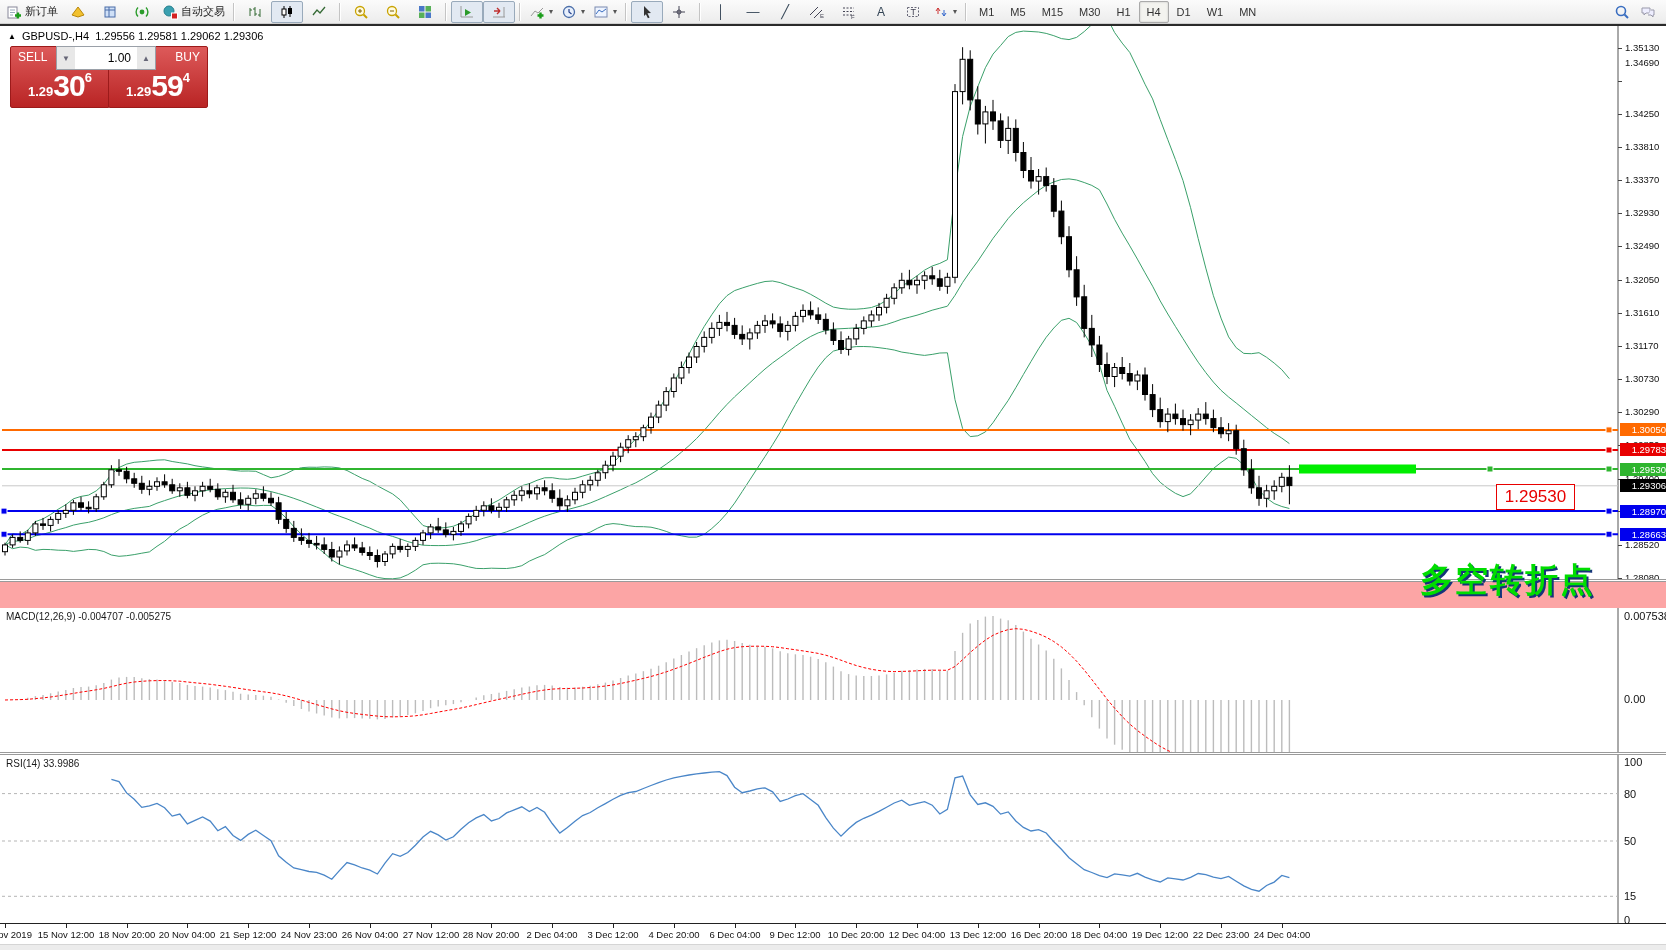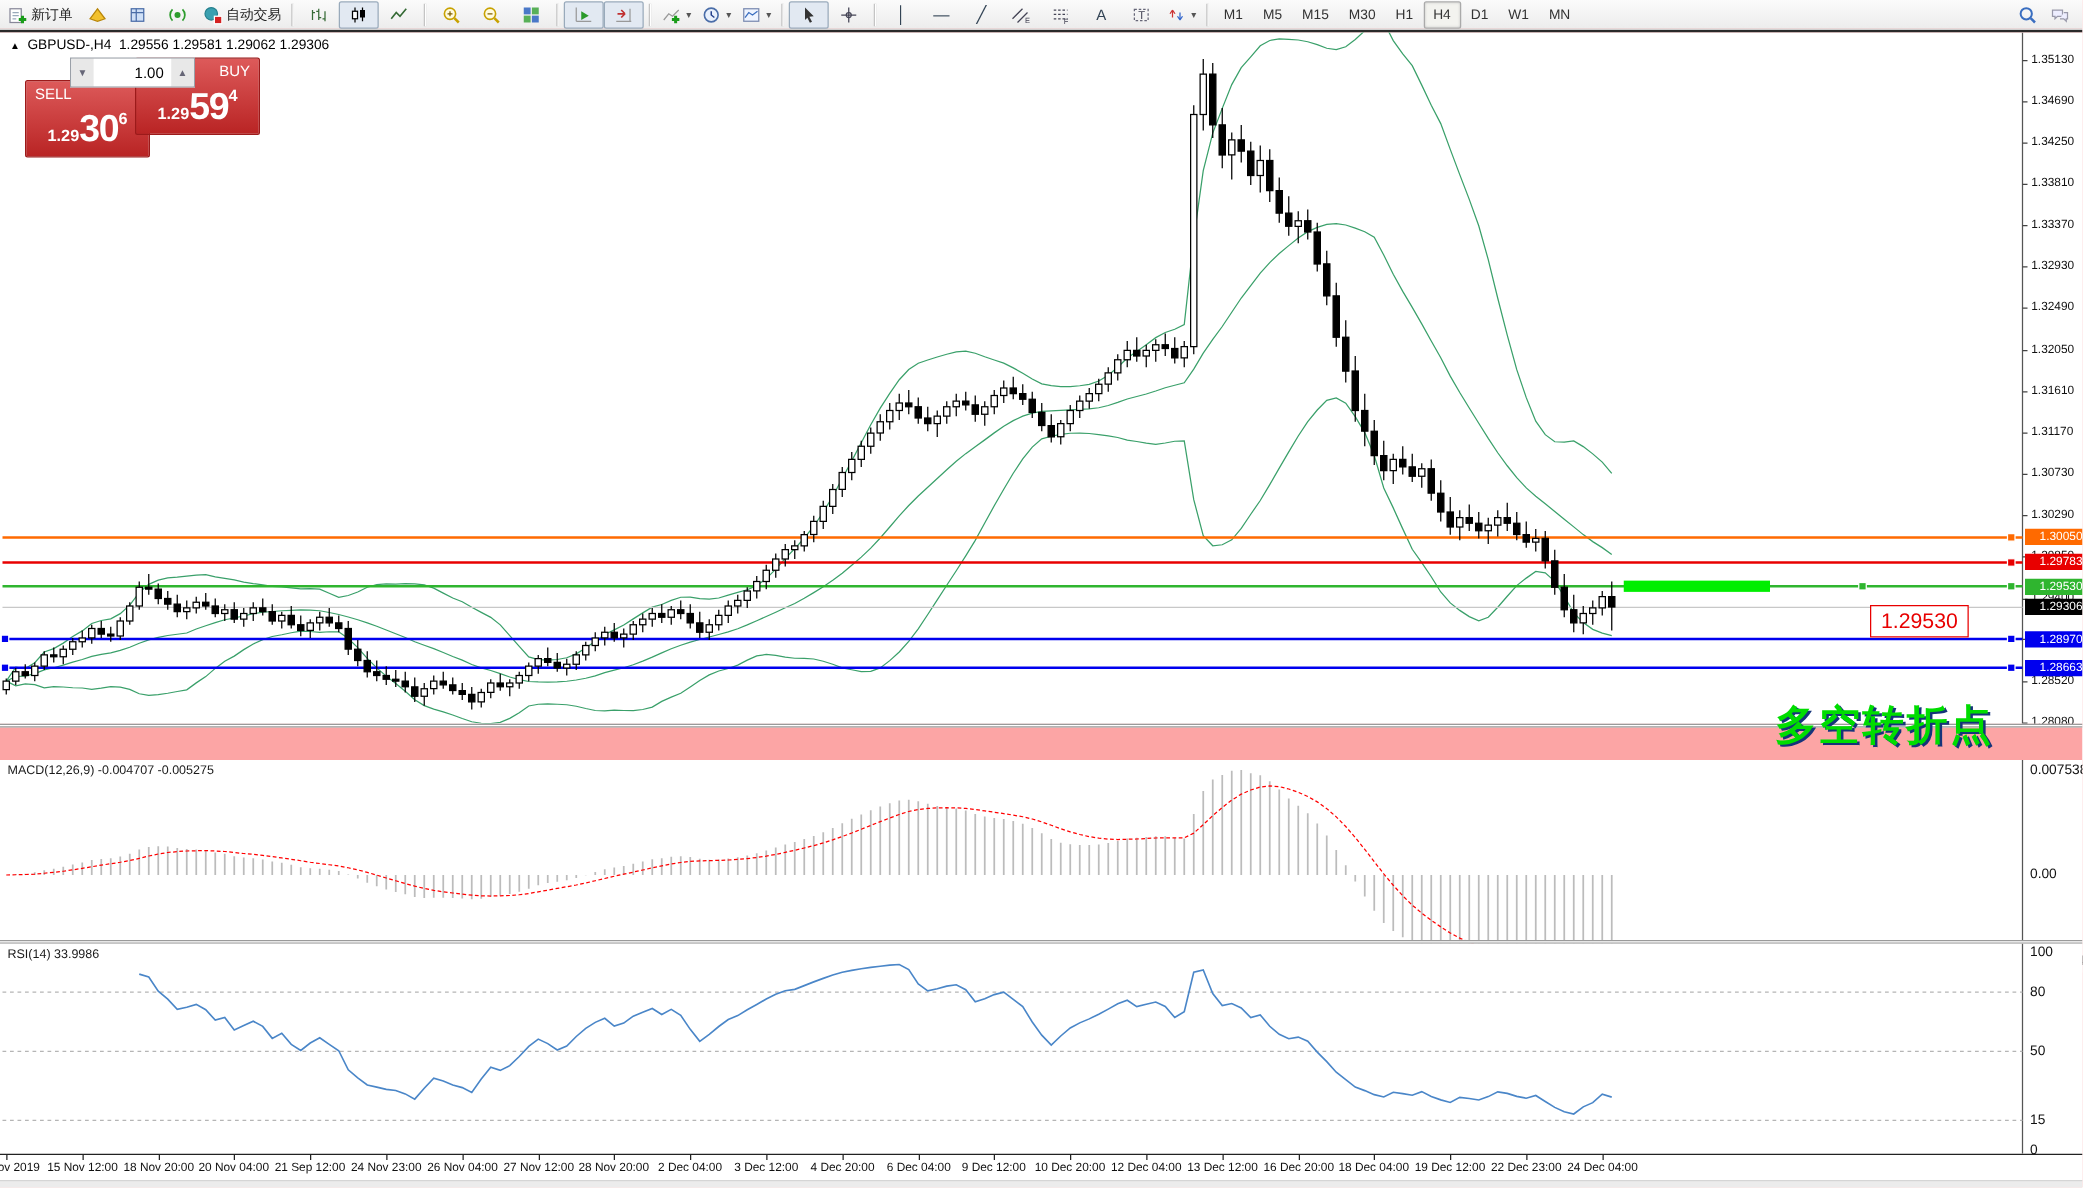--- a/index.html
+++ b/index.html
@@ -35,21 +35,21 @@
   .badge{position:absolute;left:1620px;width:46px;height:13px;color:#fff;font-size:9.5px;
     text-align:right;line-height:13px;}
   .ind-label{position:absolute;left:6px;top:3px;font-size:10px;color:#1a1a1a;}
   .itick{position:absolute;left:1624px;font-size:11px;color:#111;}
   
   .quote-line{position:absolute;left:8px;top:4px;font-size:11px;color:#000;display:flex;gap:6px;align-items:center;}
   .trade-panel{position:absolute;left:4px;top:20px;width:204px;height:62px;}
   .side-box{position:absolute;top:0;width:100px;height:62px;border-radius:2px;
     background:linear-gradient(#dd5a5a,#b92424);border:1px solid #9c1a1a;box-sizing:border-box;color:#fff;}
   .side-box .side-label{position:absolute;top:3px;font-size:12px;color:#fff;}
-  #sell-box{left:16px;margin-top:18px;} #buy-box{right:0;}
+  #sell-box{left:6px;} #buy-box{right:0;}
   #sell-box .side-label{left:7px;} #buy-box .side-label{right:7px;}
   .price-row{position:absolute;bottom:4px;width:100%;text-align:center;white-space:nowrap;}
   .p-small{font-size:13px;font-weight:bold;}
   .p-big{font-size:30px;font-weight:bold;letter-spacing:-1px;}
   .p-sup{font-size:13px;font-weight:bold;vertical-align:14px;}
   .vol-wrap{position:absolute;left:52px;top:0;width:100px;height:24px;display:flex;z-index:3;
     border:1px solid #9aa0a8;background:#fff;box-sizing:border-box;}
   .vol-btn{width:18px;display:flex;align-items:center;justify-content:center;background:#e8e8e8;
     color:#667;font-size:8px;border:0;}
   .vol-input{flex:1;border:0;outline:none;text-align:right;font-size:12px;padding-right:6px;width:50px;
@@ -615,21 +615,21 @@
         <line x1="1281.8" y1="446.8" x2="1281.8" y2="466.3" stroke="#000"></line>
         <rect x="1279.3" y="451.3" width="5" height="9.0" fill="#fff" stroke="#000"></rect>
         <line x1="1289.3999999999999" y1="439.2" x2="1289.3999999999999" y2="478.3" stroke="#000"></line>
         <rect x="1286.9" y="451.3" width="5" height="8.3" fill="#000" stroke="#000"></rect>
         <rect x="1299" y="438.5" width="117" height="9" fill="#00ee00"></rect>
       </svg>
     <div id="main-overlays">
         <div class="pdash" style="top:22px"></div>
         <div class="ptick" style="top:16px">1.35130</div>
         <div class="pdash" style="top:55px"></div>
-        <div class="ptick" style="top:49px">1.34690</div>
+        <div class="ptick" style="top:31px">1.34690</div>
         <div class="pdash" style="top:88px"></div>
         <div class="ptick" style="top:82px">1.34250</div>
         <div class="pdash" style="top:121px"></div>
         <div class="ptick" style="top:115px">1.33810</div>
         <div class="pdash" style="top:154px"></div>
         <div class="ptick" style="top:148px">1.33370</div>
         <div class="pdash" style="top:187px"></div>
         <div class="ptick" style="top:181px">1.32930</div>
         <div class="pdash" style="top:220px"></div>
         <div class="ptick" style="top:214px">1.32490</div>

